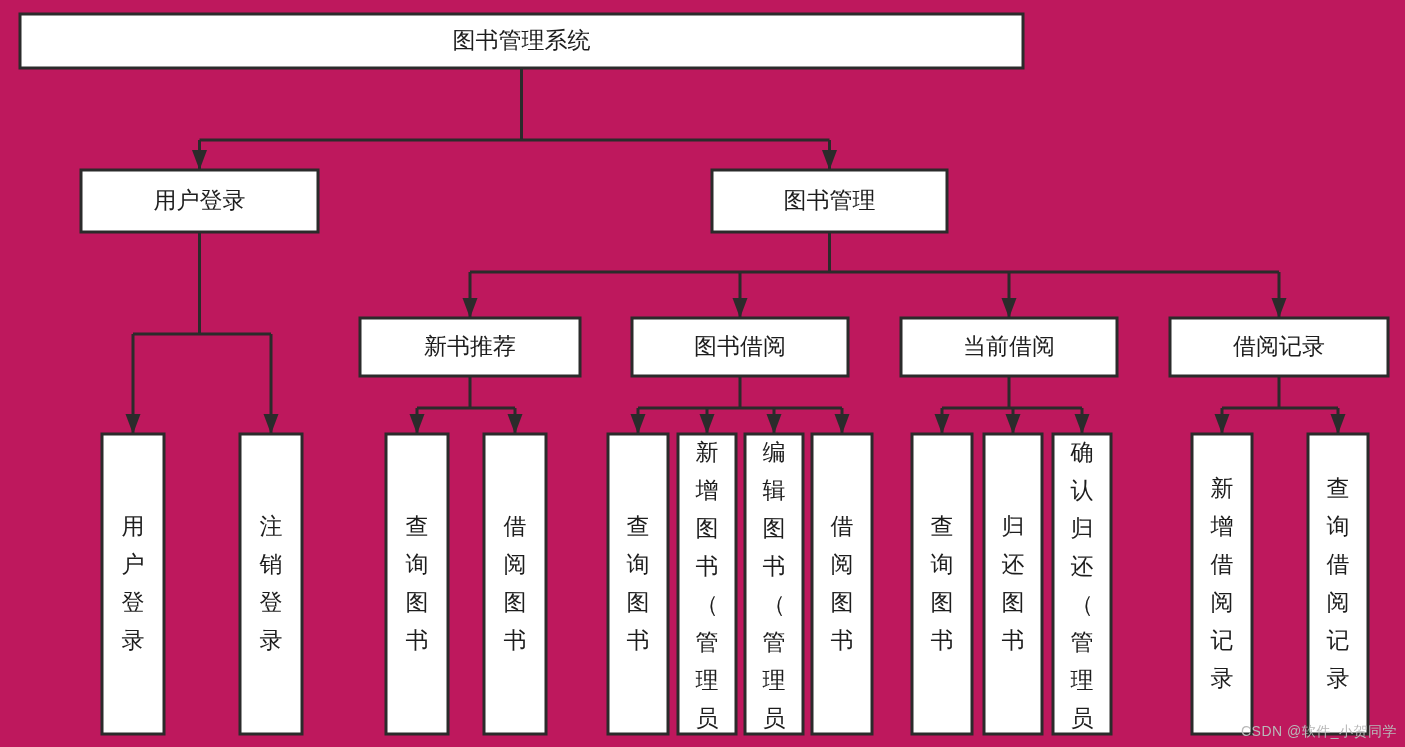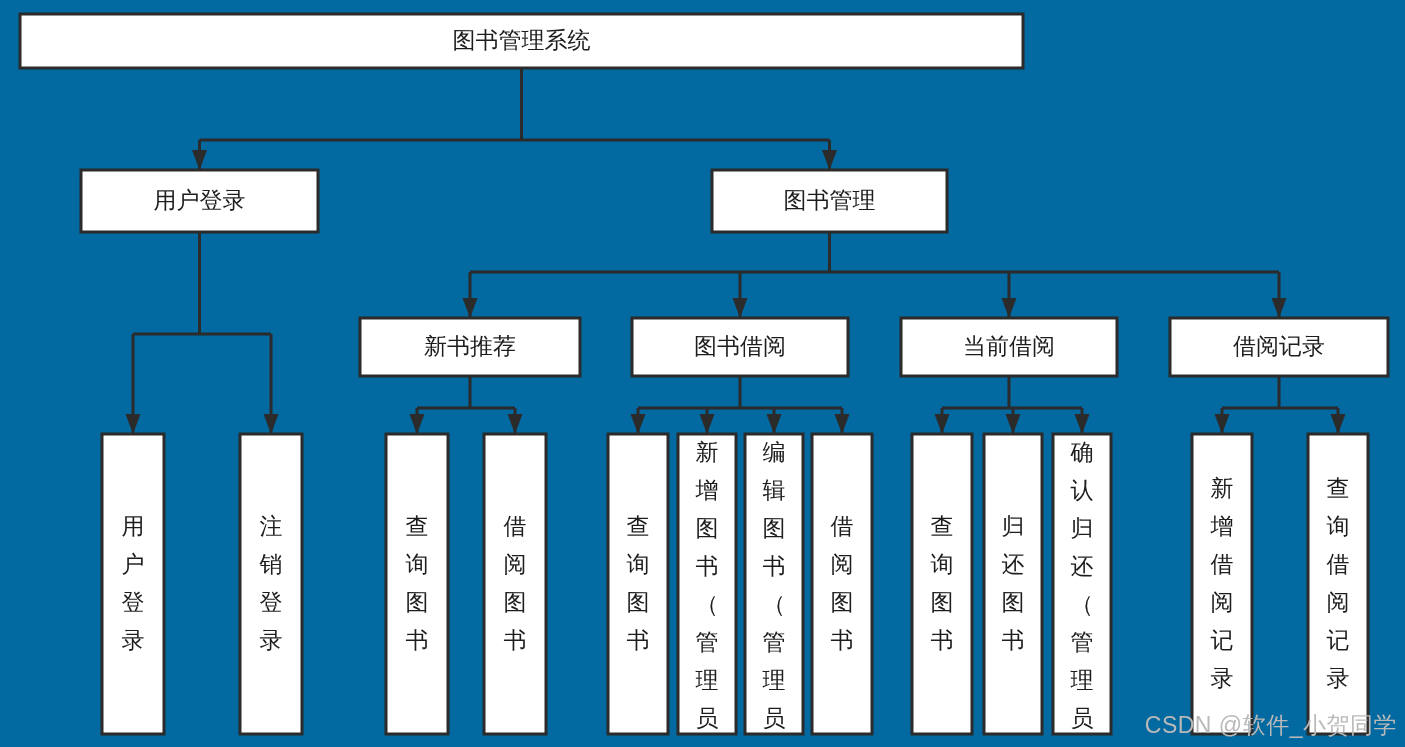--- a/index.html
+++ b/index.html
@@ -8,21 +8,21 @@
     padding: 0;
     background: #ffffff;
   }
   body {
     font-family: "Liberation Sans", "DejaVu Sans", sans-serif;
   }
   #diagram-root {
     position: relative;
     width: 1405px;
     height: 747px;
-    background: #0369a1;
+    background: #be185d;
     overflow: hidden;
   }
   svg.flow {
     position: absolute;
     left: 0;
     top: 0;
     width: 1405px;
     height: 747px;
     display: block;
   }
@@ -52,21 +52,21 @@
     font-family: "Liberation Sans", "DejaVu Sans", sans-serif;
     font-size: 23px;
     fill: #1d1d1d;
     text-anchor: middle;
   }
   .watermark {
     position: absolute;
     right: 8px;
     bottom: 6px;
     font-family: "Liberation Sans", "DejaVu Sans", sans-serif;
-    font-size: 23px;
+    font-size: 14px;
     color: #b9b9b9;
     letter-spacing: 0.5px;
     white-space: nowrap;
     pointer-events: none;
   }
 </style>
 </head>
 <body>
 
 <div id="diagram-root">

